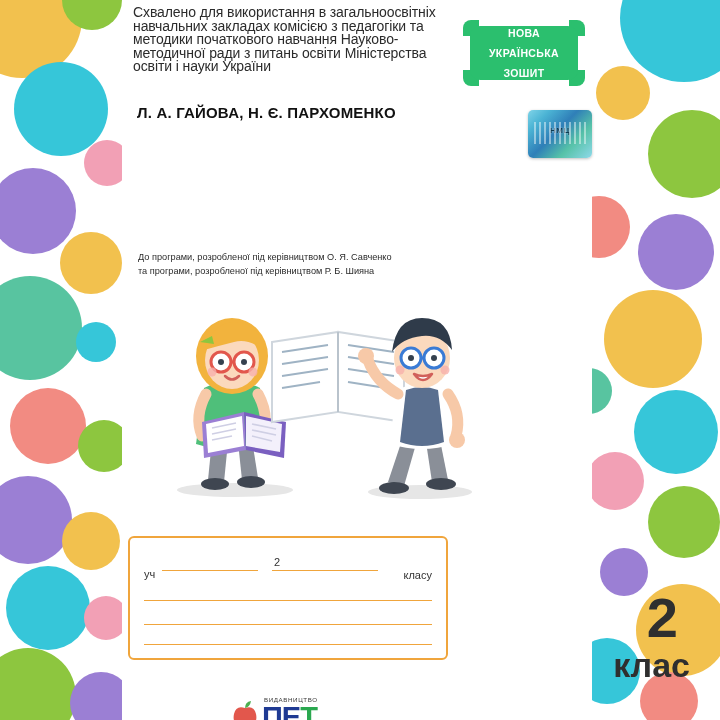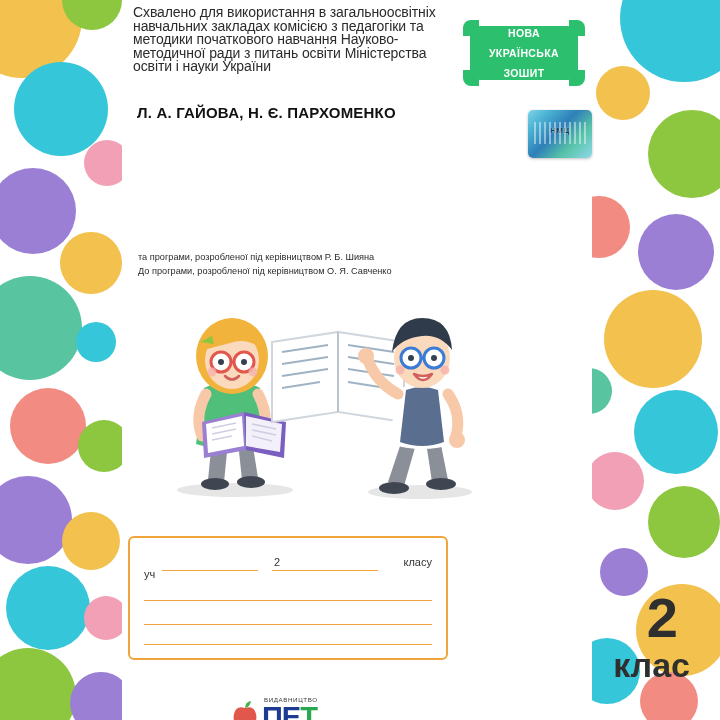--- a/index.html
+++ b/index.html
@@ -298,22 +298,22 @@
   </div>
 
   <div class="holo">
     <div class="holo-label">НМЦ</div>
   </div>
 
   <div class="authors">Л. А. ГАЙОВА, Н. Є. ПАРХОМЕНКО</div>
 
 
   <div class="prog">
+    <div>До програми, розробленої під керівництвом О. Я. Савченко</div>
     <div>та програми, розробленої під керівництвом Р. Б. Шияна</div>
-    <div>До програми, розробленої під керівництвом О. Я. Савченко</div>
   </div>
 
   <div class="illus">
     <svg width="420" height="215" viewBox="0 0 420 215" xmlns="http://www.w3.org/2000/svg">
 
       <ellipse cx="115" cy="200" rx="58" ry="7" fill="#e6e6e6"></ellipse>
       <ellipse cx="300" cy="202" rx="52" ry="7" fill="#e6e6e6"></ellipse>
 
       <path d="M92 150 L88 190 L104 192 L108 152 Z" fill="#8a8f98"></path>
       <path d="M118 152 L122 190 L138 188 L132 150 Z" fill="#8a8f98"></path>
@@ -402,21 +402,21 @@
       <circle cx="280" cy="80" r="4.5" fill="#f7b0ab" opacity="0.8"></circle>
       <circle cx="325" cy="80" r="4.5" fill="#f7b0ab" opacity="0.8"></circle>
     </svg>
   </div>
 
 
   <div class="namebox">
     <div class="nb-row" style="top:18px;">
       <span style="position:absolute; left:0; top:12px;">уч</span>
       <span style="position:absolute; left:130px; top:0;">2</span>
-      <span style="position:absolute; right:0; top:0;margin-left:20px;">класу</span>
+      <span style="position:absolute; right:0; top:13px;margin-left:20px;">класу</span>
     </div>
     <div class="nb-line" style="left:32px; top:32px; width:96px;"></div>
     <div class="nb-line" style="left:142px; top:32px; width:106px;"></div>
     <div class="nb-line" style="left:14px; top:62px; right:14px;"></div>
     <div class="nb-line" style="left:14px; top:86px; right:14px;"></div>
     <div class="nb-line" style="left:14px; top:106px; right:14px;"></div>
   </div>
 
   <div class="grade-num">2</div>
   <div class="grade-word">клас</div>

